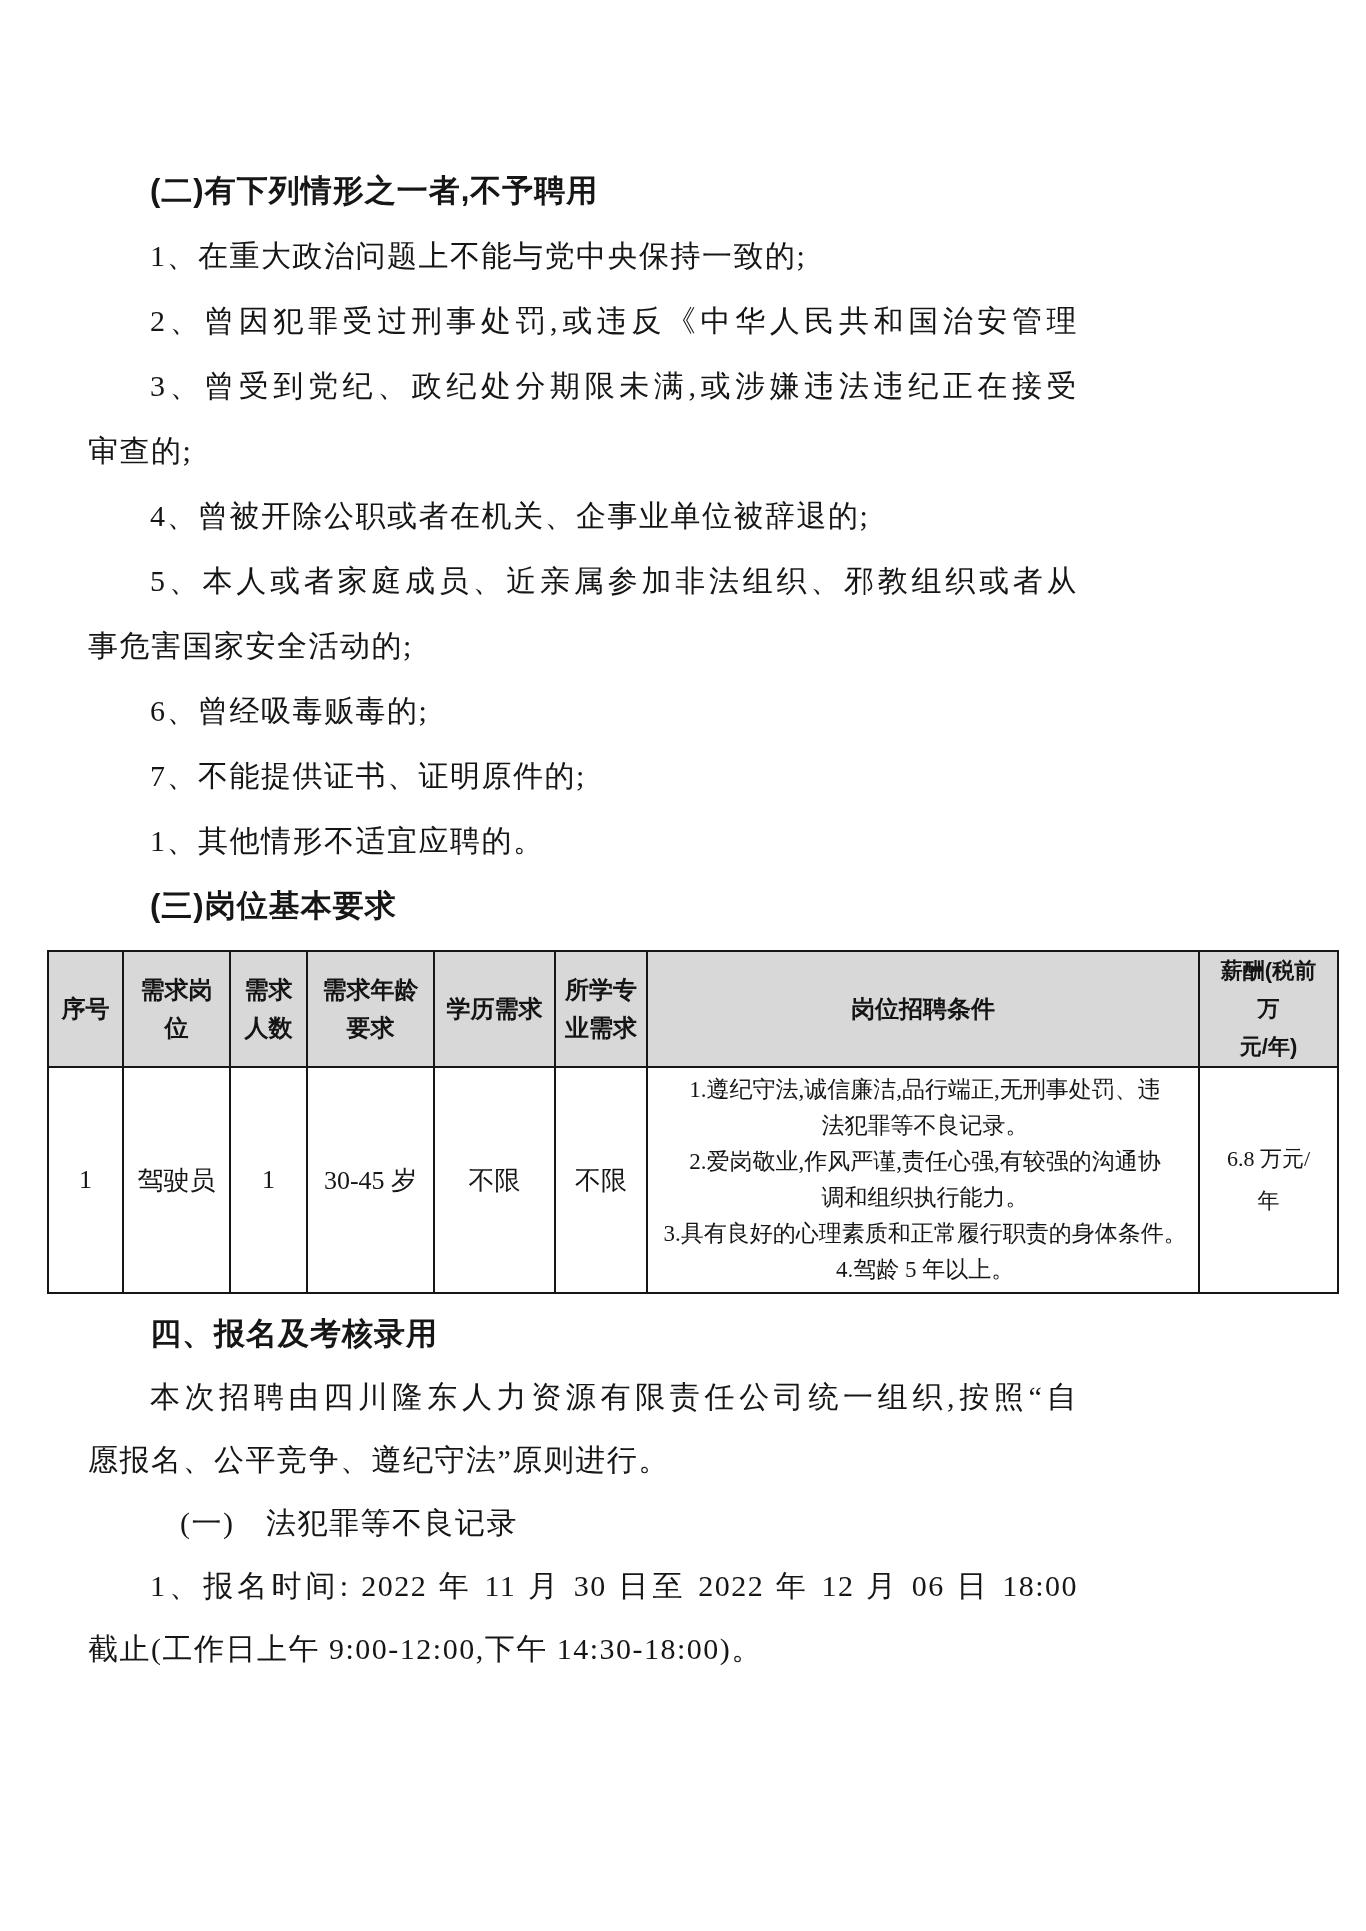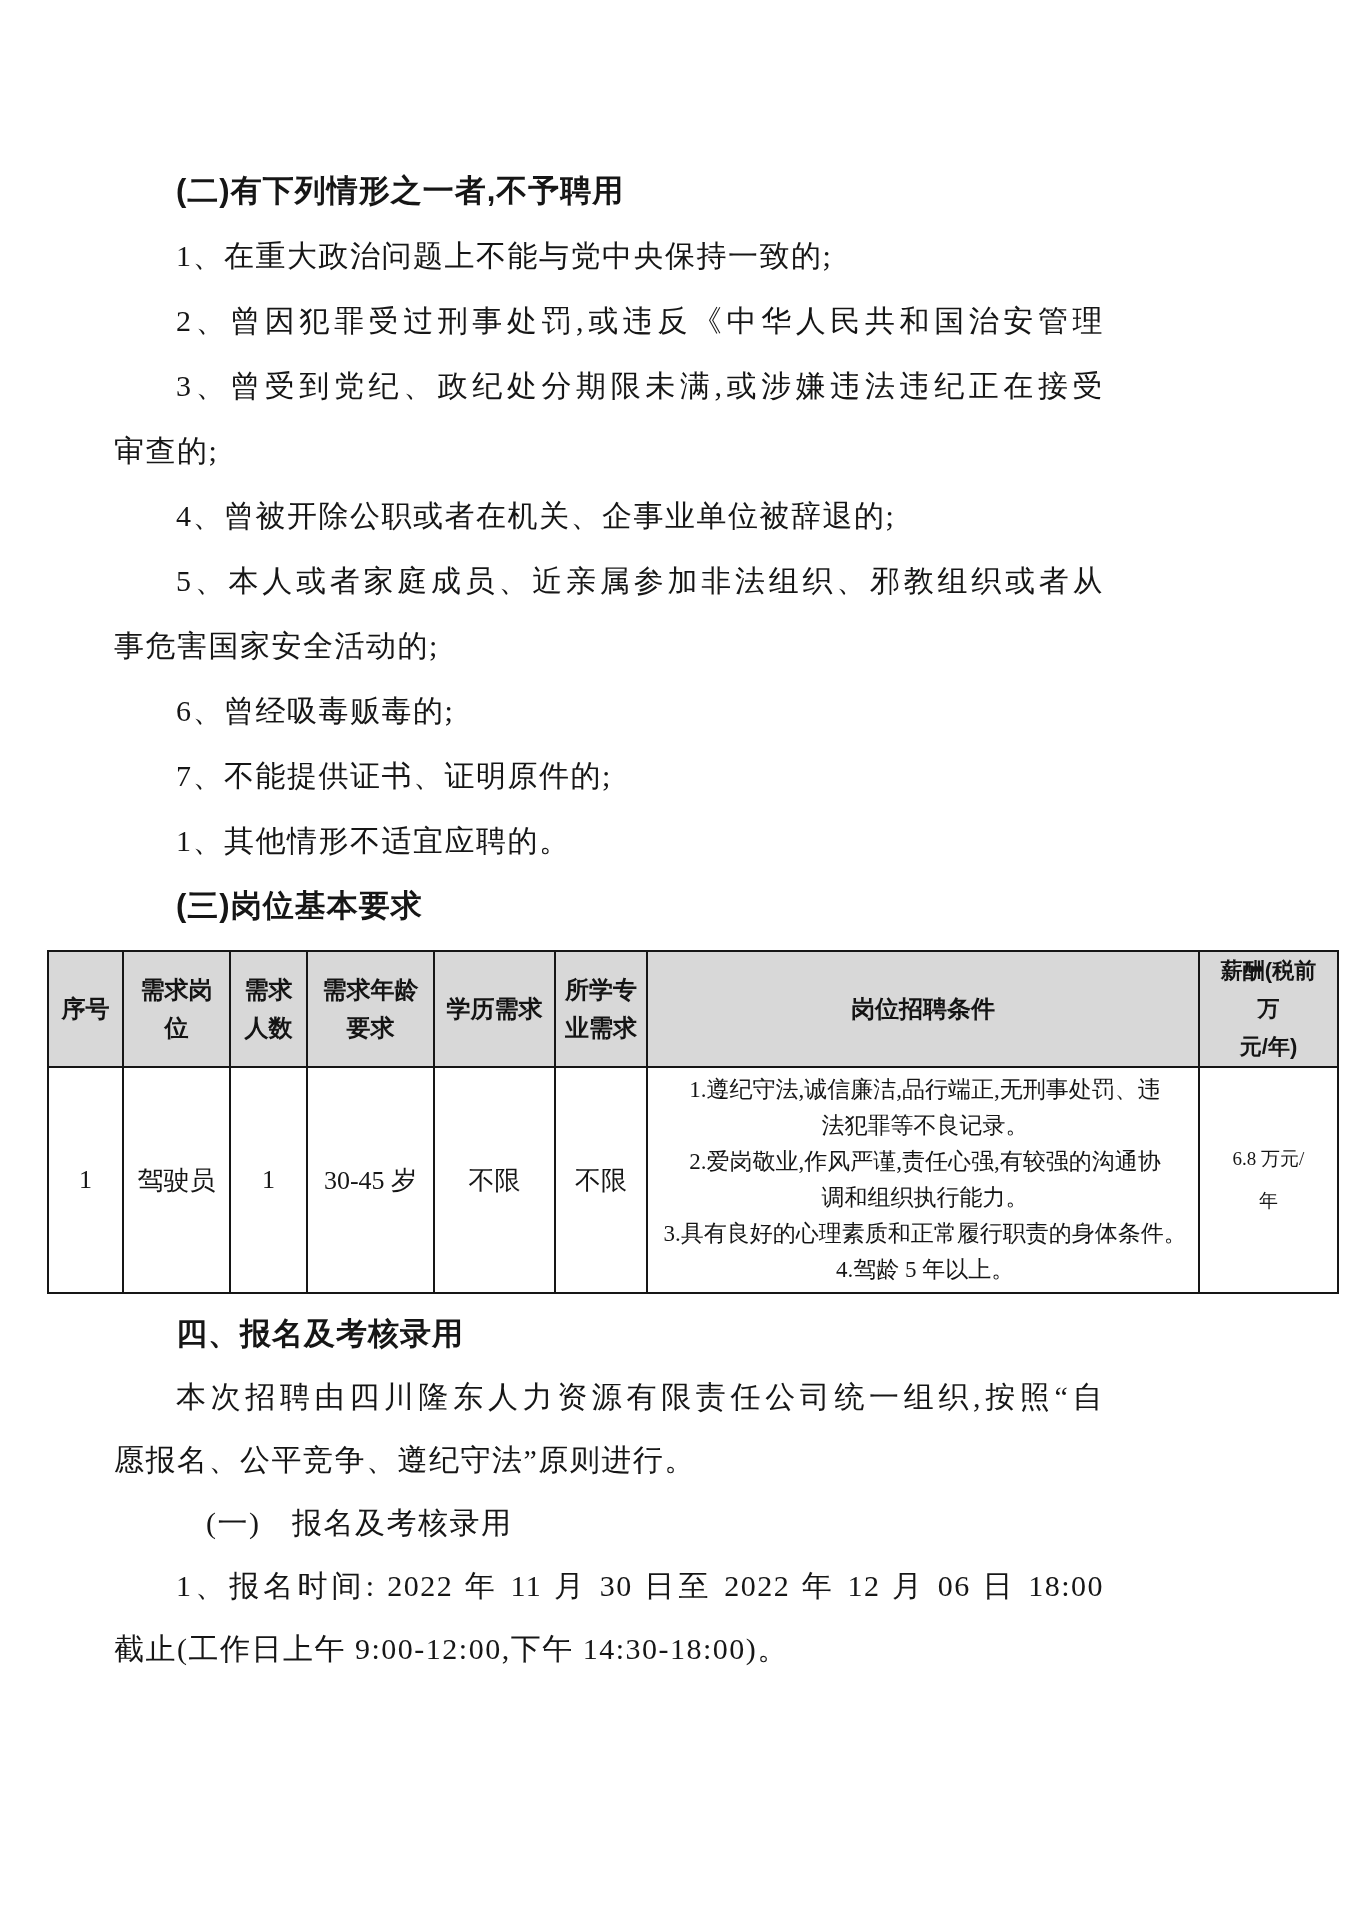--- a/index.html
+++ b/index.html
@@ -9,21 +9,21 @@
     width:1366px;
     height:1931px;
     background:#ffffff;
     overflow:hidden;
     color:#151515;
   }
   .content{
     padding-top:158px;
   }
   .text-col{
-    margin-left:114px;
+    margin-left:88px;
     width:990px;
   }
   .ln{
     font-family:"Liberation Serif","DejaVu Serif",serif;
     font-size:30px;
     line-height:65px;
     height:65px;
     letter-spacing:1.5px;
     color:#161616;
     white-space:nowrap;
@@ -79,21 +79,21 @@
   }
   table.req td.conditions{
     text-align:center;
     font-size:23px;
     line-height:36px;
     white-space:pre-line;
     padding:2px 4px 2px 8px;
     letter-spacing:0;
   }
   table.req td.salary-c{
-    font-size:19px;
+    font-size:22px;
     line-height:42px;
     white-space:pre-line;
     padding:0 2px;
   }
 </style>
 </head>
 <body>
 
 <div class="page">
   <div class="content">
@@ -158,19 +158,19 @@
           <td class="salary-c">6.8 万元/
 年</td>
         </tr>
       </tbody>
     </table>
 
     <div class="text-col bot">
       <div class="ln hd indent">四、报名及考核录用</div>
       <div class="ln indent stretch">本次招聘由四川隆东人力资源有限责任公司统一组织,按照“自</div>
       <div class="ln">愿报名、公平竞争、遵纪守法”原则进行。</div>
-      <div class="ln indent-lg">(一)　报名及考核录用</div>
+      <div class="ln indent-lg">(一)　法犯罪等不良记录</div>
       <div class="ln indent stretch">1、报名时间:  2022 年 11 月 30 日至 2022 年 12 月 06 日 18:00</div>
       <div class="ln">截止(工作日上午 9:00-12:00,下午 14:30-18:00)。</div>
     </div>
 
   </div>
 </div>
 
 </body></html>

